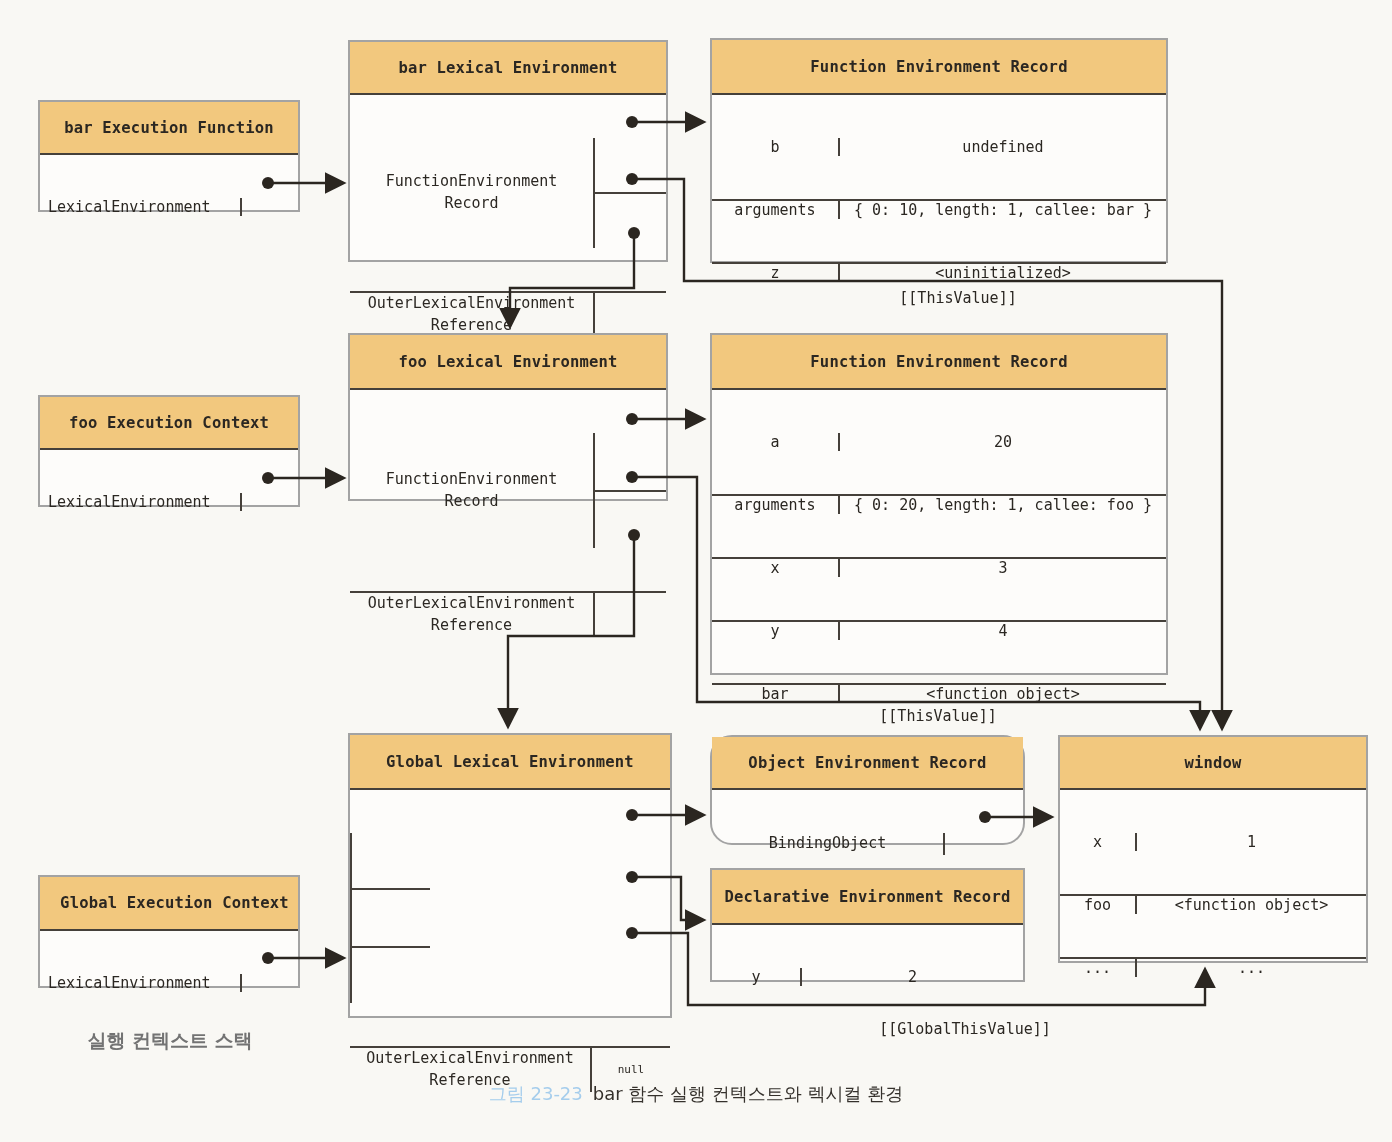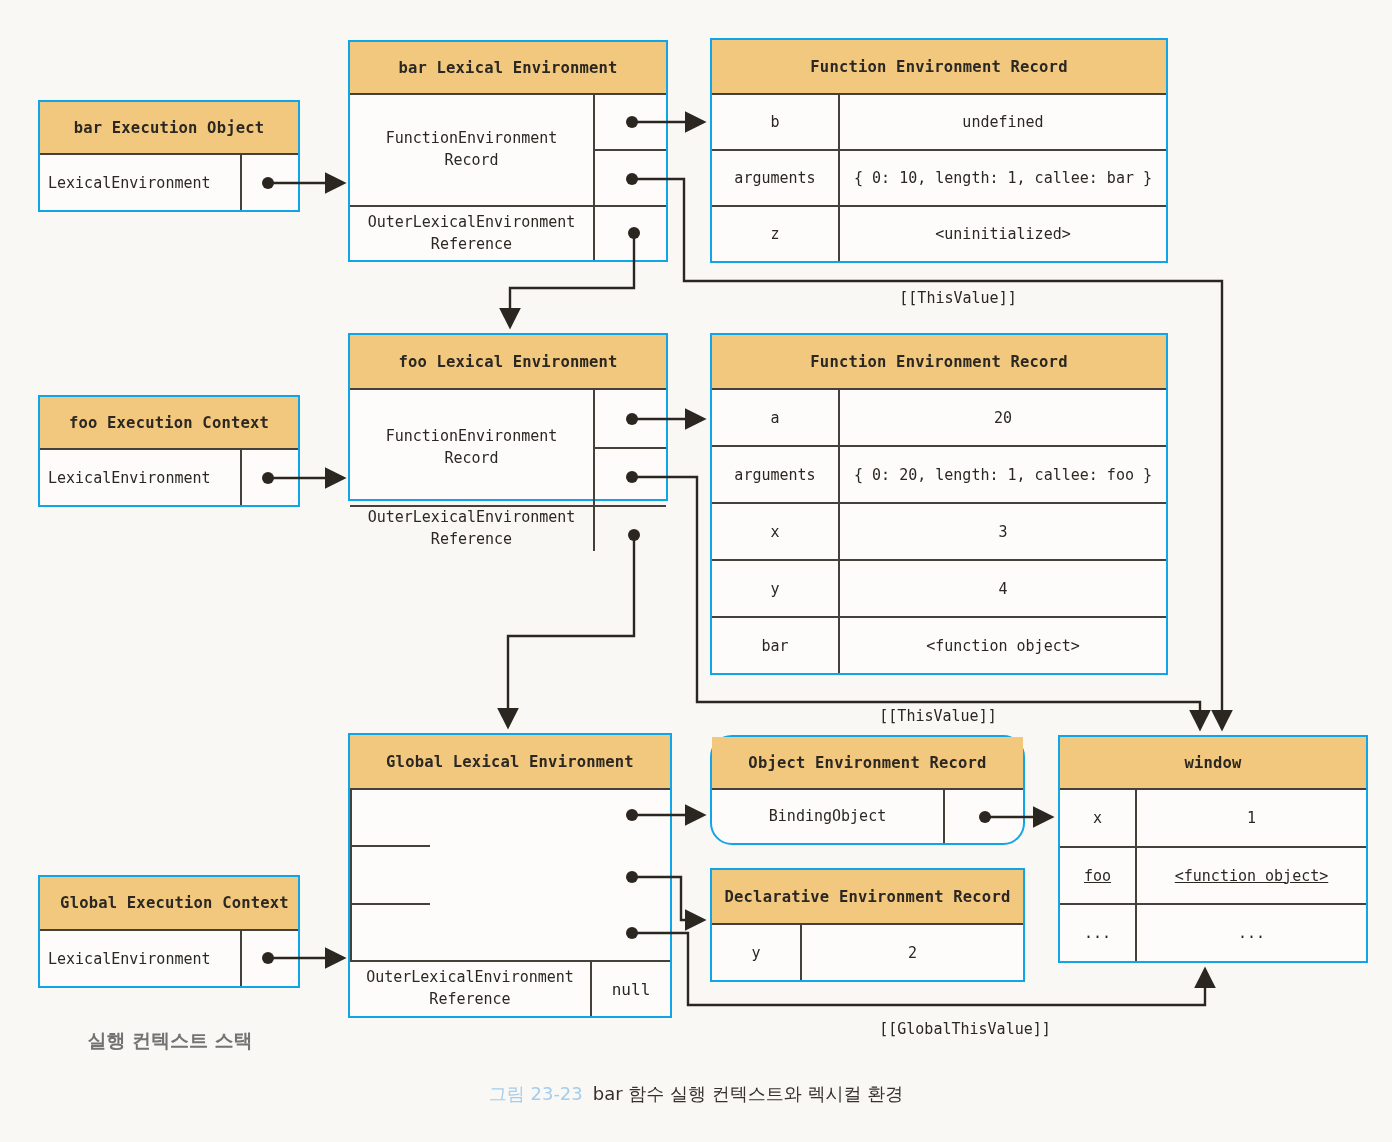--- a/index.html
+++ b/index.html
@@ -3,48 +3,48 @@
 <meta charset="utf-8">
 <style>
   html,body{margin:0;padding:0;}
   body{background:#edece8;}
   #stage{
     position:relative; width:1392px; height:1142px;
     background:#f9f8f4;
     font-family:"DejaVu Sans Mono","Liberation Mono",monospace;
     color:#2b2722; overflow:hidden;
   }
-  .dbox{position:absolute; border:2px solid #0ea5e9; background:#fdfcfa; box-sizing:border-box; display:flex; flex-direction:column;}
+  .dbox{position:absolute; border:2px solid #a3a3a3; background:#fdfcfa; box-sizing:border-box; display:flex; flex-direction:column;gap:43px;}
   .hdr{background:#f2c87e; border-bottom:2px solid #45403a; display:flex; align-items:center; justify-content:center;
        font-weight:bold; font-size:15.5px; letter-spacing:0.2px; flex:0 0 auto; box-sizing:border-box;}
   .row{display:flex; box-sizing:border-box; flex:0 0 auto;}
   .row + .row{border-top:2px solid #45403a;}
   .lbl{flex:1; display:flex; align-items:center; font-size:15px; box-sizing:border-box;}
   .lbl.center{justify-content:center; text-align:center; white-space:pre-line; line-height:1.45;}
   .lbl.left{padding-left:8px;}
   .conn{border-left:2px solid #45403a; box-sizing:border-box; display:flex; flex-direction:column;}
-  .conn .cell{box-sizing:border-box; display:flex; align-items:center; justify-content:center; font-size:16px;}
+  .conn .cell{box-sizing:border-box; display:flex; align-items:center; justify-content:center; font-size:11px;}
   .conn .cell + .cell{border-top:2px solid #45403a;}
   .kv .key{display:flex; align-items:center; justify-content:center; border-right:2px solid #45403a; font-size:15px; box-sizing:border-box;}
   .kv .val{flex:1; display:flex; align-items:center; justify-content:center; font-size:15px; box-sizing:border-box;}
   .edge-label{position:absolute; font-size:15px; text-align:center; white-space:nowrap;}
   #stack-label{position:absolute; left:52px; top:1028px; width:236px; text-align:center;
                font-family:"DejaVu Sans","Liberation Sans",sans-serif; font-weight:bold; font-size:19px; color:#737373;}
   #caption{position:absolute; left:0; top:1082px; width:1392px; text-align:center;
            font-family:"DejaVu Sans","Liberation Sans",sans-serif; font-size:18px; color:#35312c;}
   #caption .tag{color:#a5cdec; margin-right:10px;}
   svg.overlay{position:absolute; left:0; top:0; pointer-events:none;}
 </style>
 </head>
 <body>
 
 <div id="stage">
 
   <div class="dbox" style="left:38px; top:100px; width:262px; height:112px;">
-    <div class="hdr" style="height:53px;">bar Execution Object</div>
+    <div class="hdr" style="height:53px;">bar Execution Function</div>
     <div class="row" style="flex:1;">
       <div class="lbl left">LexicalEnvironment</div>
       <div class="conn" style="width:58px;">
           <div class="cell" style="flex:1;"></div>
         </div>
     </div>
   </div>
 
   <div class="dbox" style="left:38px; top:395px; width:262px; height:112px;">
     <div class="hdr" style="height:53px;">foo Execution Context</div>
@@ -179,21 +179,21 @@
         <div class="val">2</div>
       </div>
   </div>
 
   <div class="dbox" style="left:1058px; top:735px; width:310px; height:228px;">
     <div class="hdr" style="height:53px;">window</div>
     <div class="row kv" style="flex:1;">
         <div class="key" style="width:77px;">x</div>
         <div class="val">1</div>
       </div>
-    <div class="row kv" style="flex:1;text-decoration:underline;">
+    <div class="row kv" style="flex:1;">
         <div class="key" style="width:77px;">foo</div>
         <div class="val">&lt;function object&gt;</div>
       </div>
     <div class="row kv" style="flex:1;">
         <div class="key" style="width:77px;">...</div>
         <div class="val">...</div>
       </div>
   </div>
 
   <div class="edge-label" style="left:858px; top:289px; width:200px;">[[ThisValue]]</div>

